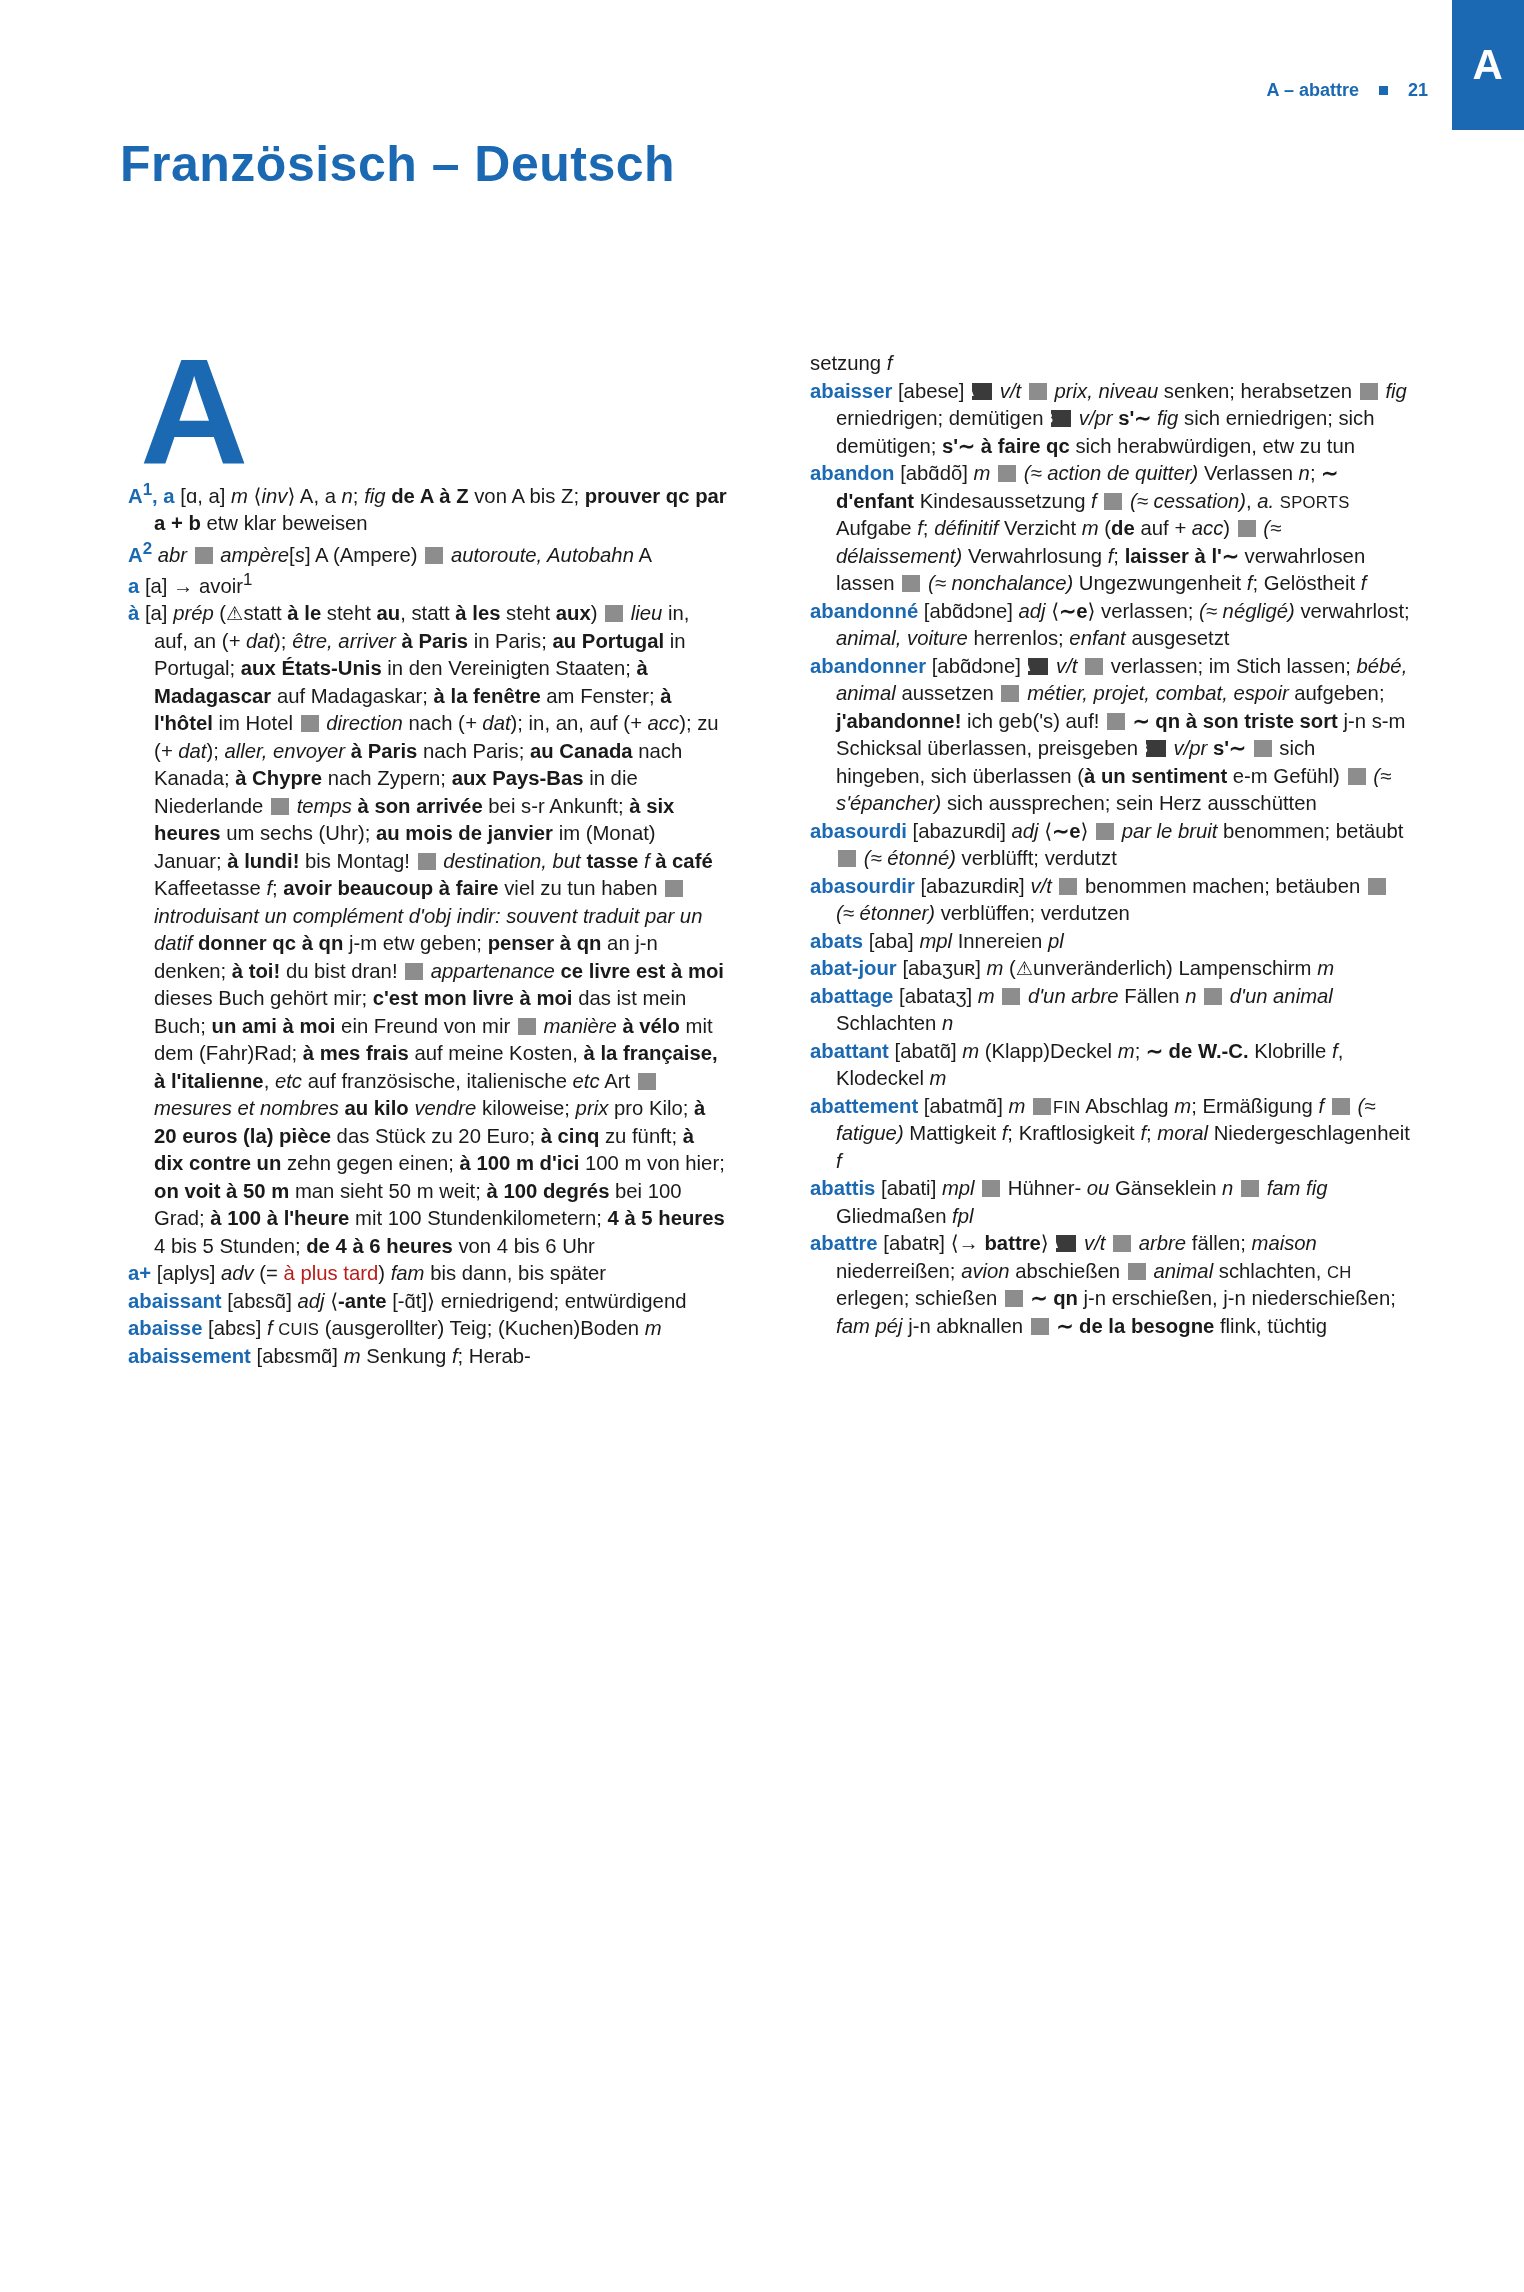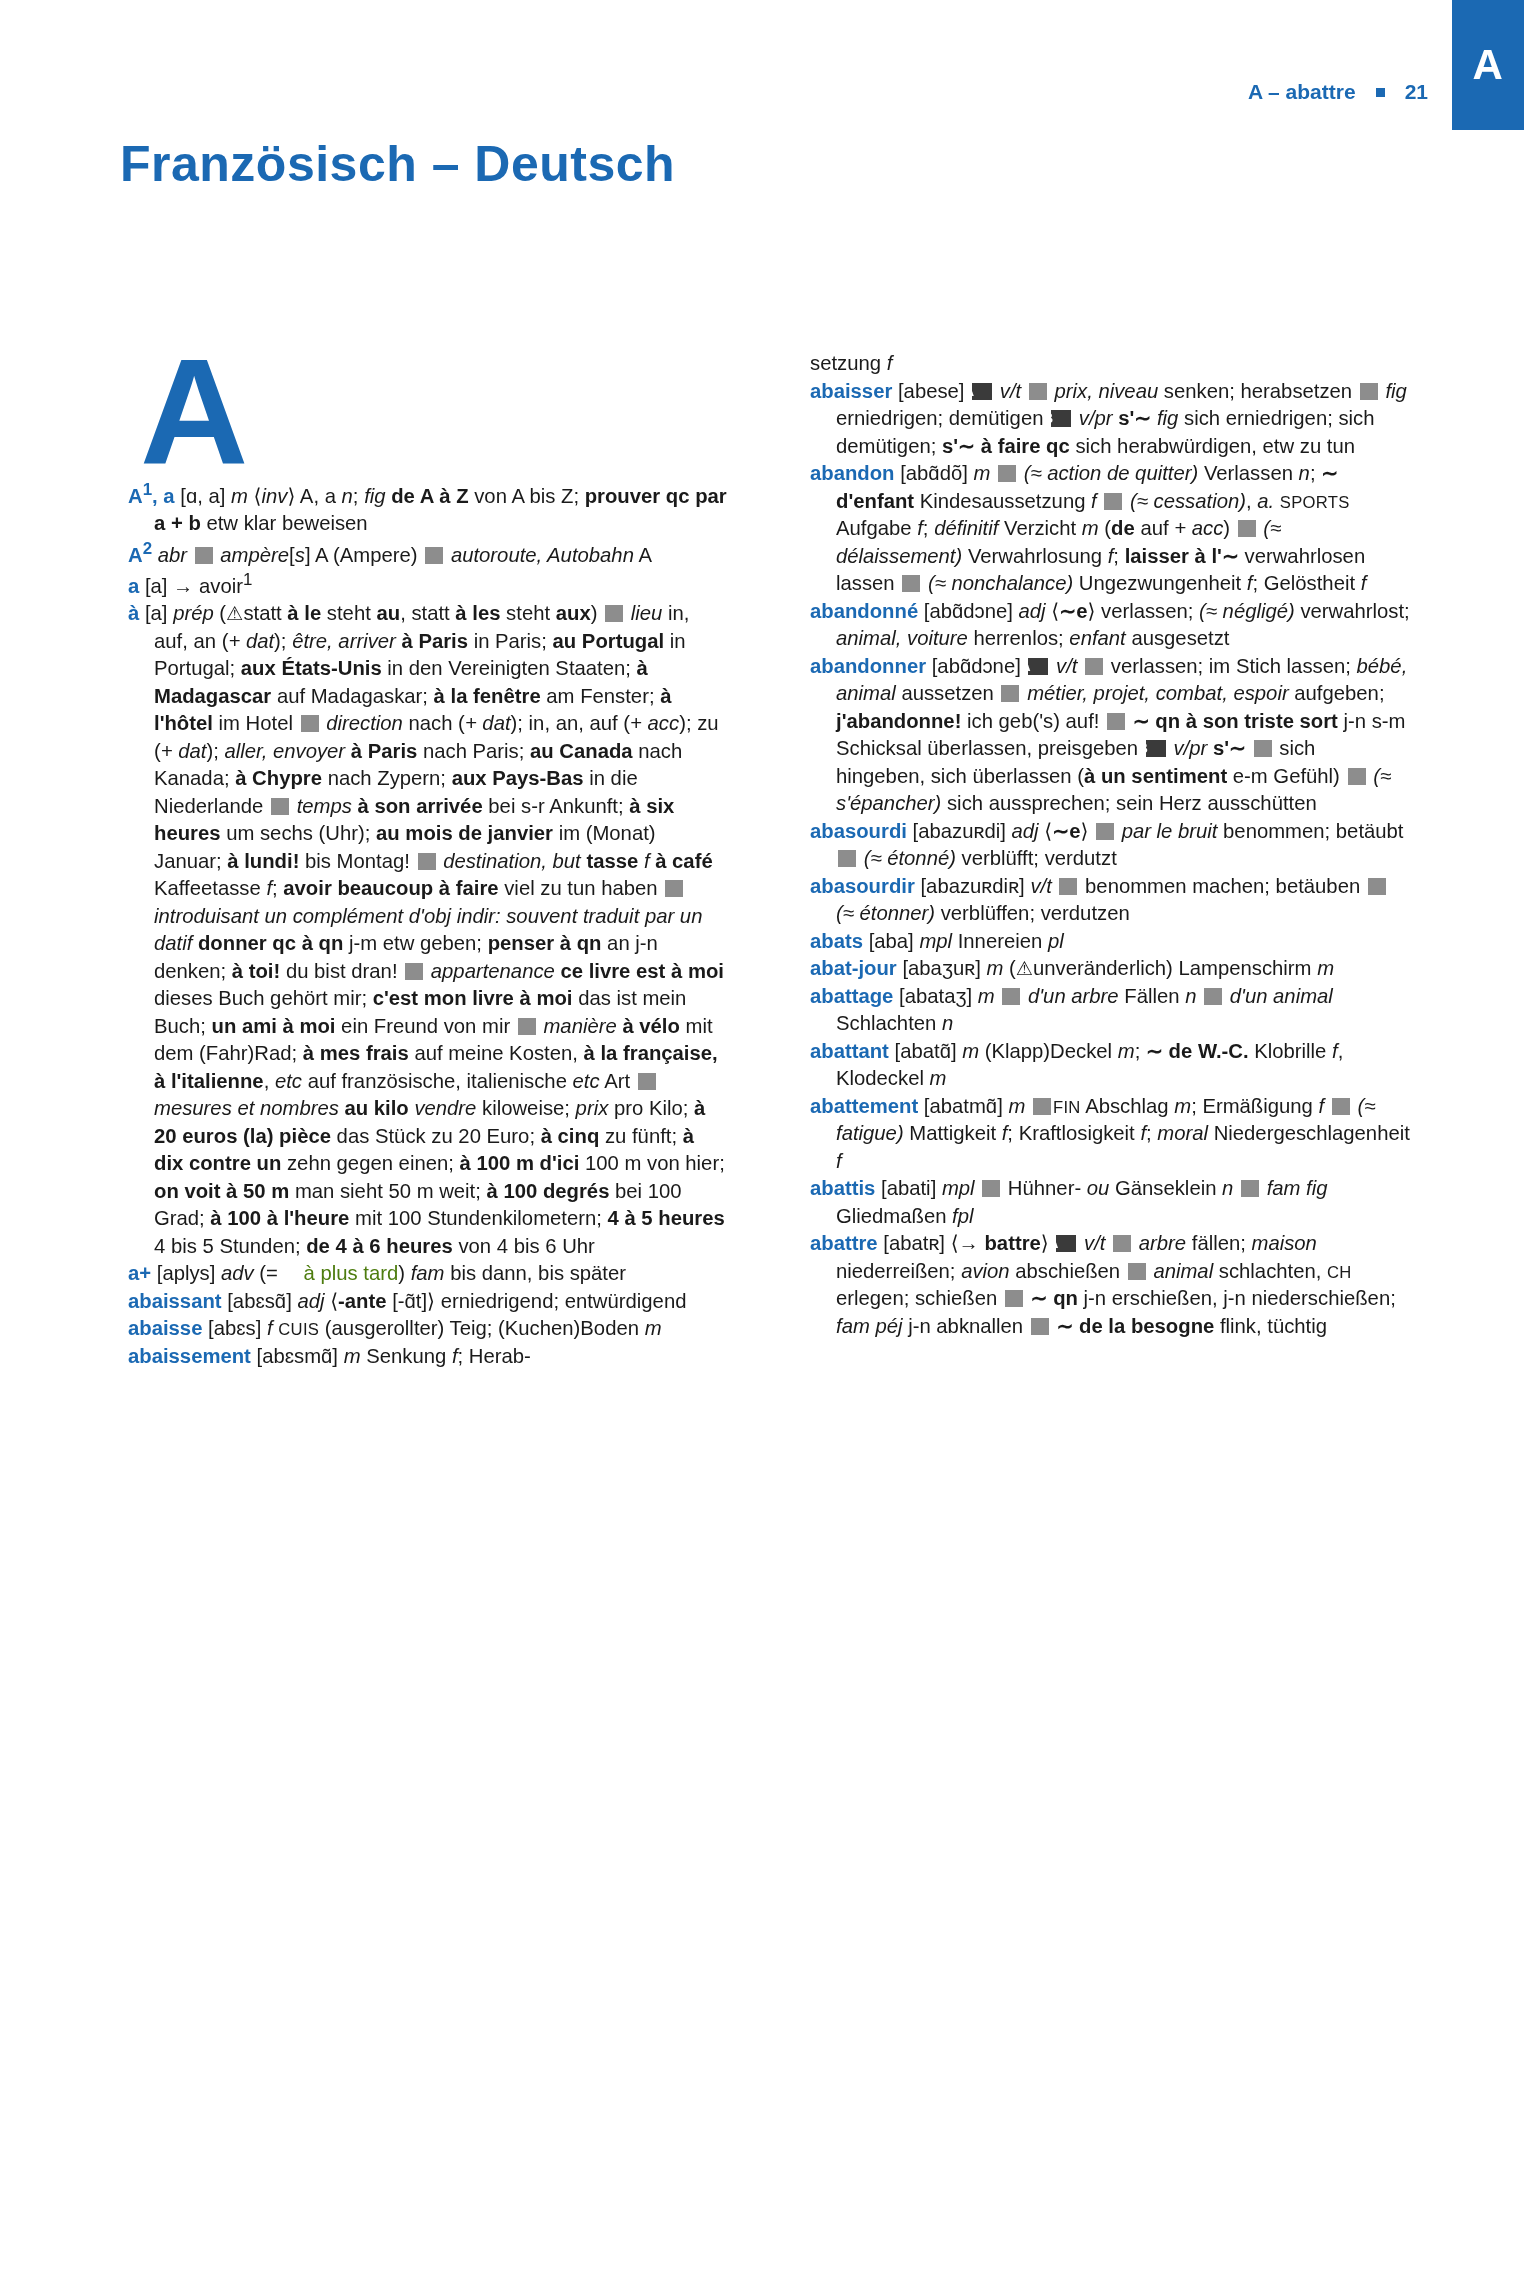--- a/index.html
+++ b/index.html
@@ -34,21 +34,21 @@
     letter-spacing: 0.5px;
   }
   .running-head {
     position: absolute;
     top: 80px;
     right: 96px;
     display: flex;
     align-items: center;
     gap: 20px;
     color: #1b69b3;
-    font-size: 21px;
+    font-size: 18px;
     font-weight: bold;
   }
   .running-head .sqr {
     display: inline-block;
     width: 9px;
     height: 9px;
     background: #1b69b3;
   }
   .main-title {
     position: absolute;
@@ -132,21 +132,21 @@
     height: 17px;
     text-align: center;
     vertical-align: 2px;
     padding: 0 2px;
     margin: 0 2px;
   }
   .warn {
     font-style: normal;
     font-size: 0.95em;
   }
-  .blue { color: #4d7c0f; margin-left: 20px; }
+  .blue { color: #b91c1c; }
 </style>
 </head>
 <body>
 
 <div class="page">
 
   <div class="letter-tab">A</div>
 
   <div class="running-head">
     <span>A – abattre</span>

